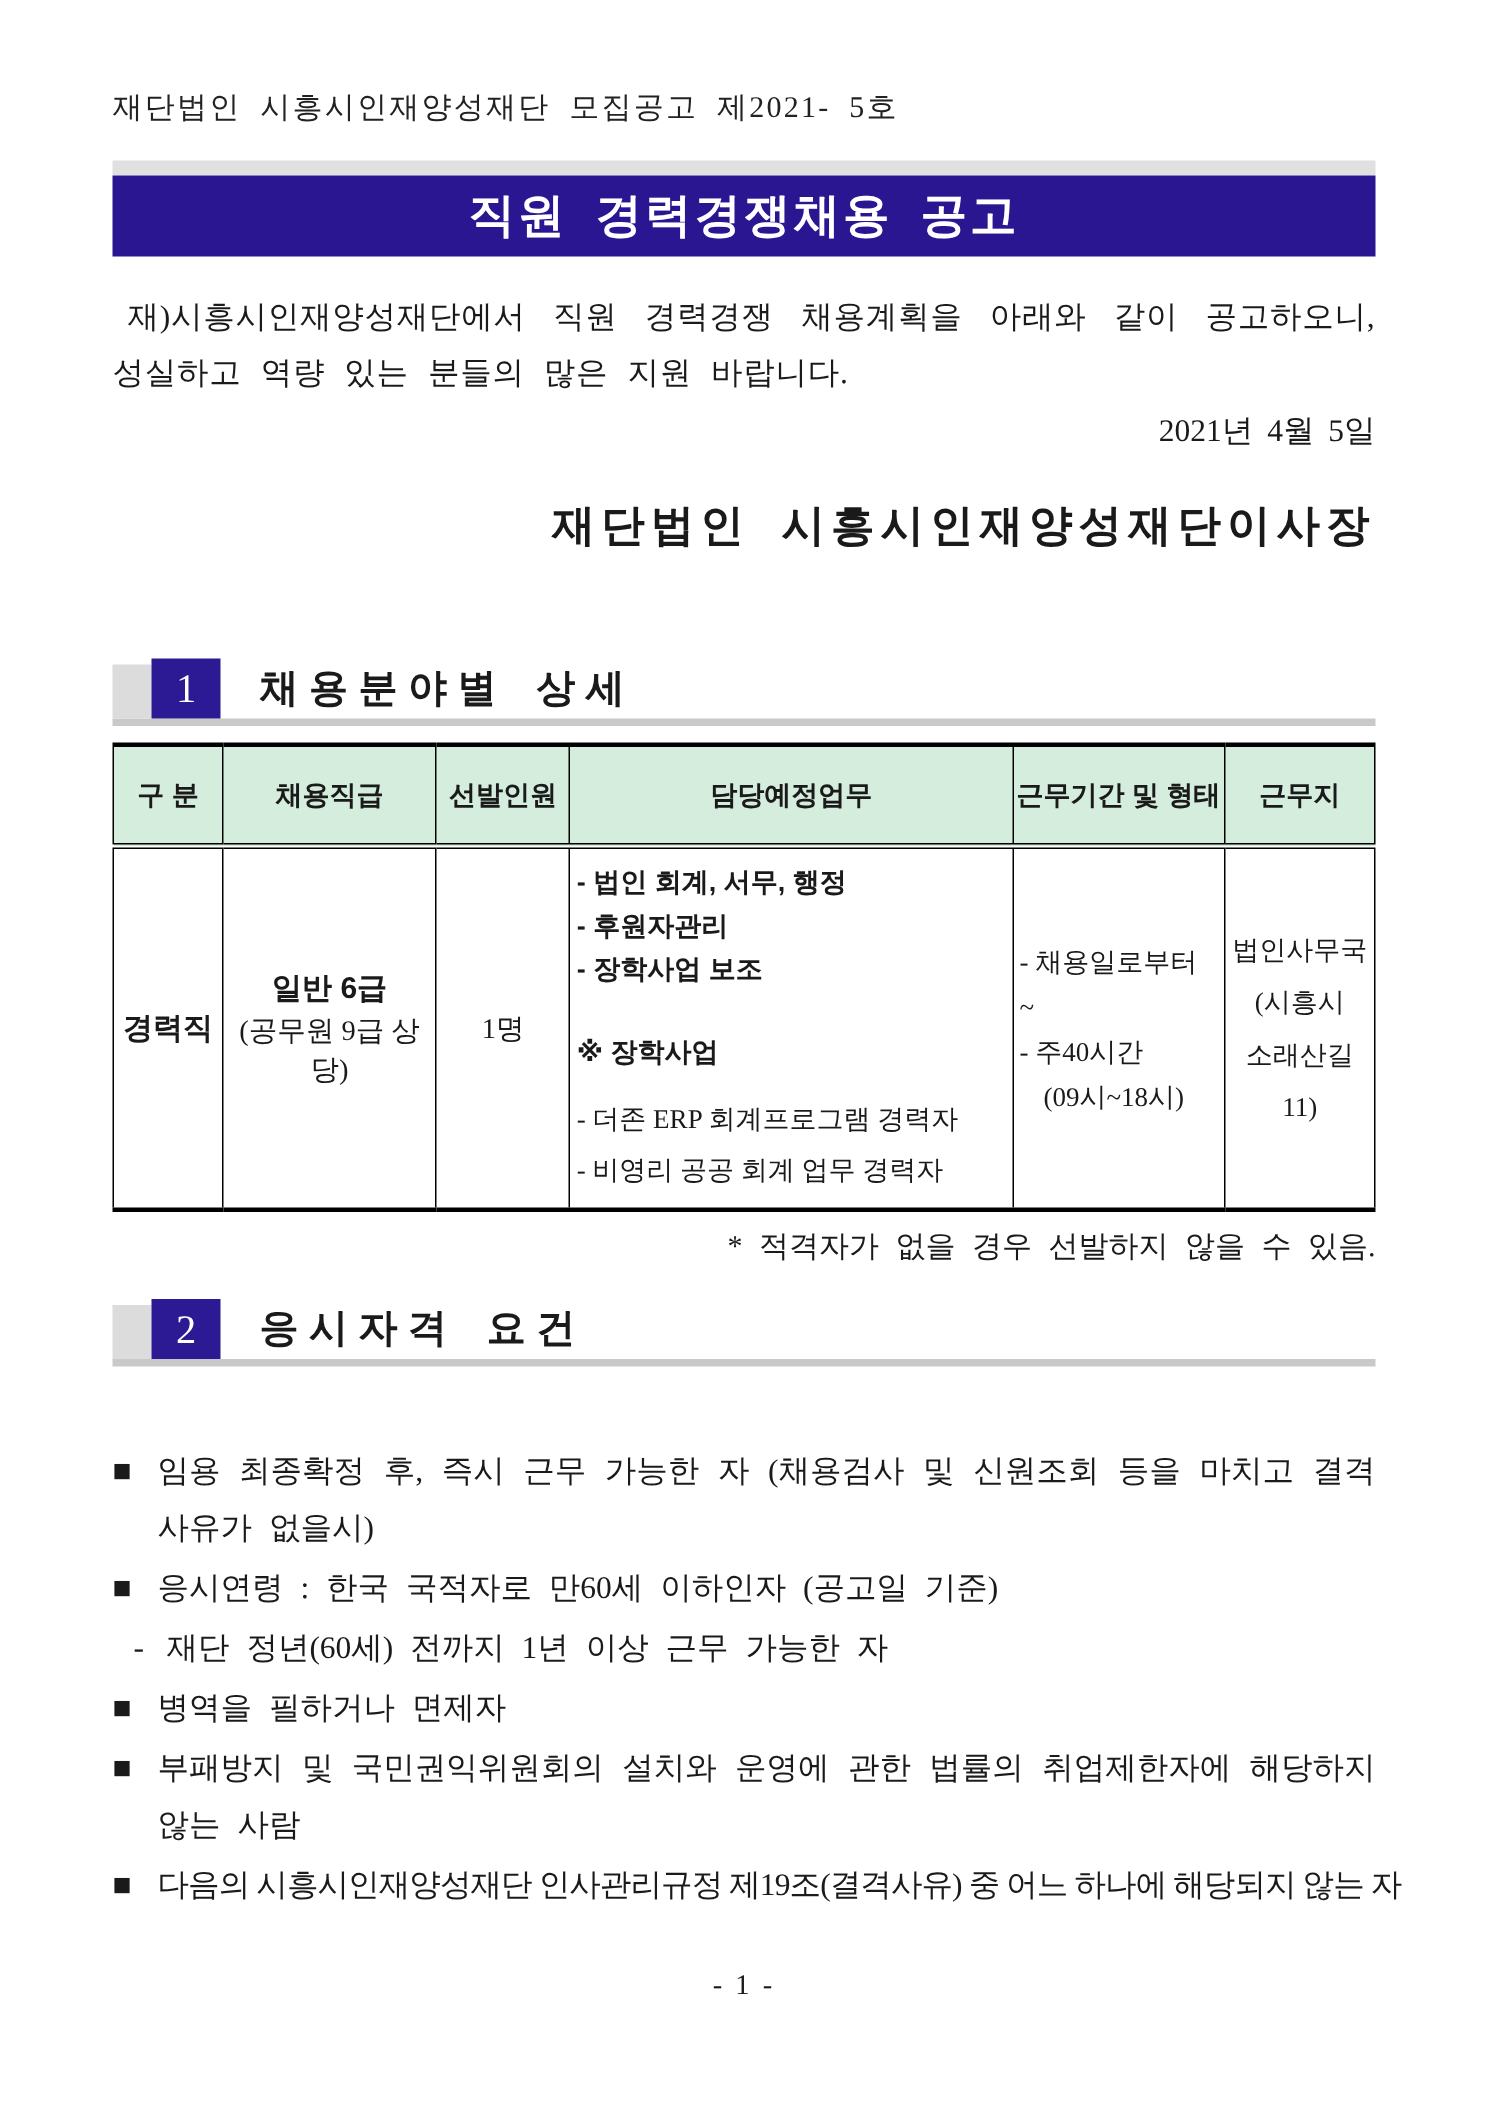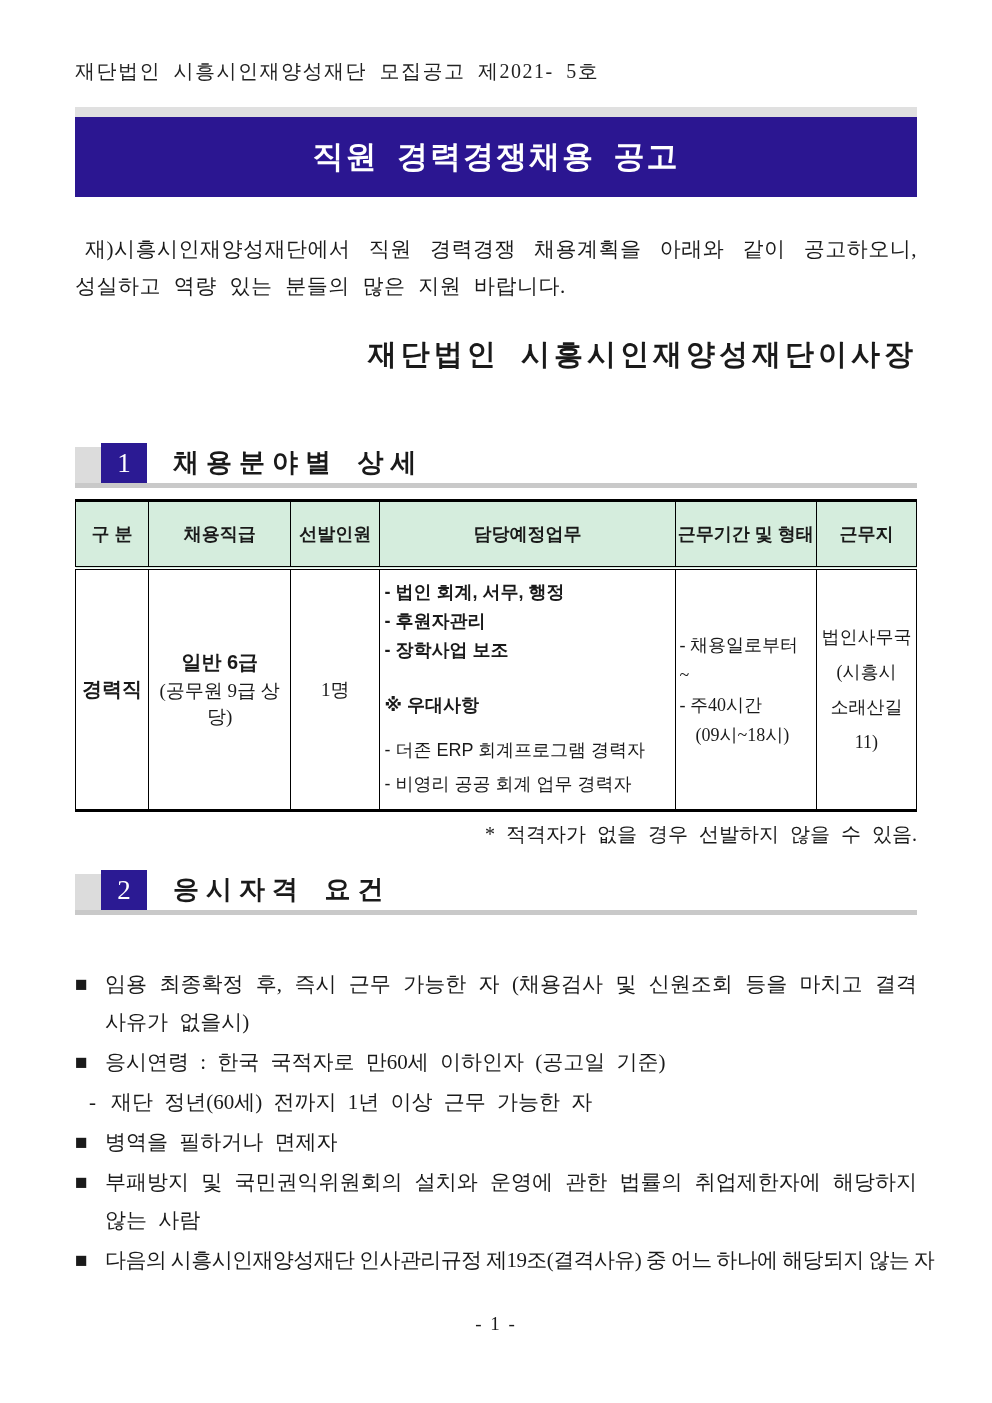--- a/index.html
+++ b/index.html
@@ -19,37 +19,37 @@
   .doc-number {
     font-size: 20px;
     letter-spacing: 1.5px;
     word-spacing: 6px;
     color: #222;
   }
 
   .banner-wrap { margin-top: 22px; }
   .banner-gray-strip { height: 10px; background: #e0e0e0; }
   .banner {
-    height: 80px;
+    height: 54px;
     background: #2b1691;
     display: flex;
     align-items: center;
     justify-content: center;
   }
   .banner-title {
     color: #ffffff;
     font-family: "Liberation Sans", "DejaVu Sans", sans-serif;
     font-weight: bold;
     font-size: 31px;
     letter-spacing: 2px;
     word-spacing: 8px;
   }
 
   .intro {
-    margin-top: 34px;
+    margin-top: 22px;
     font-size: 21px;
     line-height: 37px;
     text-align: justify;
     word-spacing: 7px;
     letter-spacing: 0.5px;
     text-indent: 10px;
   }
   .date-line {
     margin-top: 6px;
     font-size: 21px;
@@ -133,21 +133,21 @@
   .bold-gothic {
     font-family: "Liberation Sans", "DejaVu Sans", sans-serif;
     font-weight: bold;
   }
   .cat-text { font-size: 20px; }
   .grade-main { font-size: 20px; }
   .grade-sub { font-size: 19px; margin-top: 2px; }
   td.duties { vertical-align: top; padding: 14px 6px 8px 12px; }
   .duty-line { font-size: 18px; line-height: 29px; }
   .duty-note { font-size: 18px; margin-top: 28px; }
-  .duty-reg { font-size: 18px; line-height: 34px; font-family: Liberation Sans, sans-serif; font-weight: normal; }
+  .duty-reg { font-size: 18px; line-height: 34px; font-family: Liberation Serif, serif; font-weight: normal; }
   .duty-reg-wrap { margin-top: 16px; }
   td.period { padding-left: 10px; }
   .period-line { font-size: 18px; line-height: 30px; }
   .period-indent { padding-left: 16px; }
   .loc-line { font-size: 18px; line-height: 35px; text-align: center; }
 
   .footnote {
     margin-top: 9px;
     text-align: right;
     font-size: 20px;
@@ -205,20 +205,21 @@
 
     <div class="banner-wrap">
       <div class="banner-gray-strip"></div>
       <div class="banner">
         <span class="banner-title">직원 경력경쟁채용 공고</span>
       </div>
     </div>
 
     <p class="intro">재)시흥시인재양성재단에서 직원 경력경쟁 채용계획을 아래와 같이 공고하오니, 성실하고 역량 있는 분들의 많은 지원 바랍니다.</p>
 
+    <div class="date-line">2021년 4월 5일</div>
 
     <div class="issuer">재단법인  시흥시인재양성재단이사장</div>
 
     <div class="section-head sec1-head">
       <span class="gray-tab"></span>
       <span class="num-box">1</span>
       <span class="sec-title">채용분야별 상세</span>
     </div>
 
     <table class="recruit">
@@ -249,21 +250,21 @@
             <div class="bold-gothic grade-main">일반 6급</div>
             <div class="grade-sub">(공무원 9급 상당)</div>
           </td>
           <td class="cell-center">
             <span>1명</span>
           </td>
           <td class="duties">
             <div class="bold-gothic duty-line">- 법인 회계, 서무, 행정</div>
             <div class="bold-gothic duty-line">- 후원자관리</div>
             <div class="bold-gothic duty-line">- 장학사업 보조</div>
-            <div class="bold-gothic duty-note">※ 우대사항</div>
+            <div class="bold-gothic duty-note">※ 장학사업</div>
             <div class="duty-reg-wrap">
               <div class="duty-reg">- 더존 ERP 회계프로그램 경력자</div>
               <div class="duty-reg">- 비영리 공공 회계 업무 경력자</div>
             </div>
           </td>
           <td class="period">
             <div class="period-line">- 채용일로부터 ~</div>
             <div class="period-line">- 주40시간</div>
             <div class="period-line period-indent">(09시~18시)</div>
           </td>

